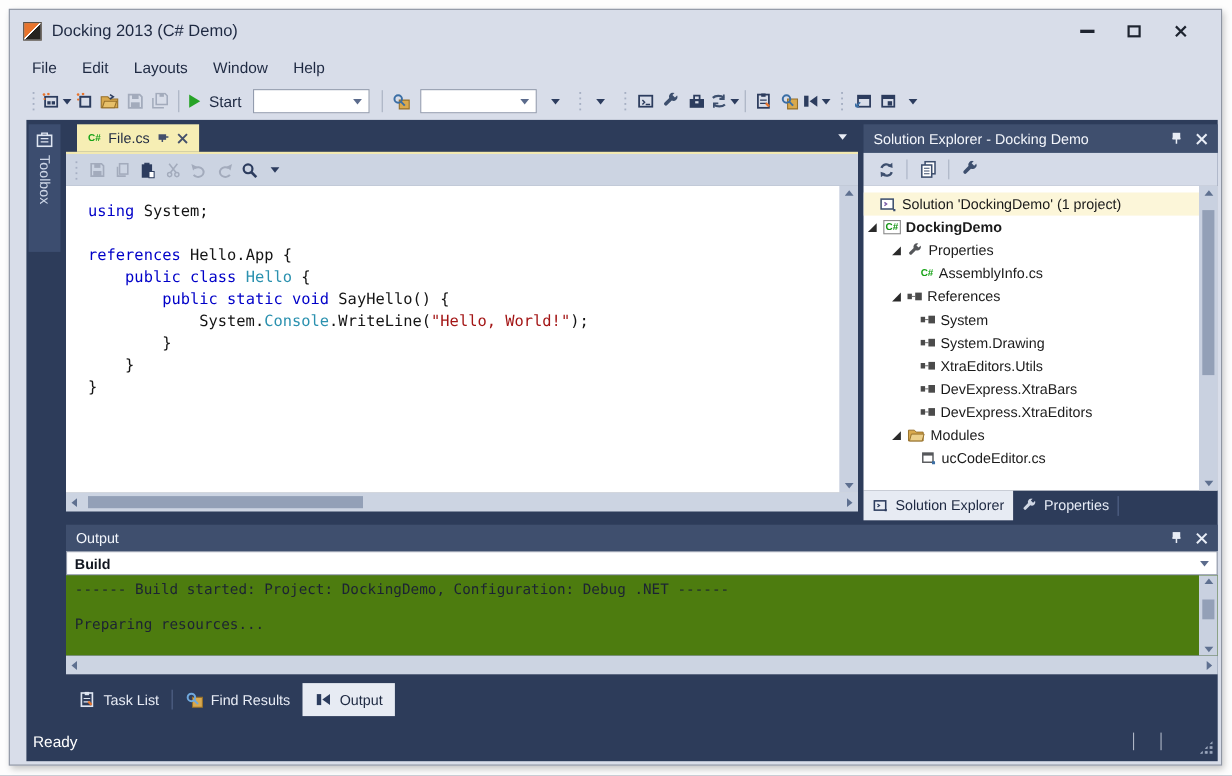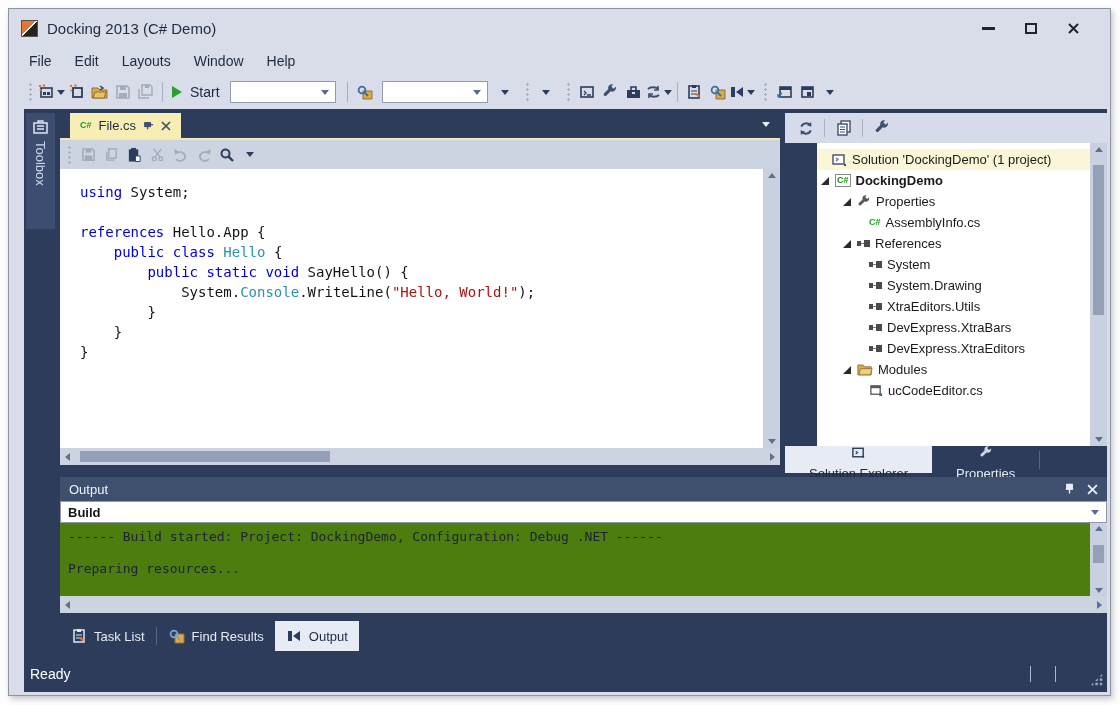--- a/index.html
+++ b/index.html
@@ -54,30 +54,30 @@
   .vscroll { width:17px; background:#c9d1e0; display:flex; flex-direction:column; align-items:center; justify-content:space-between; padding:4px 0; color:#5e7090; }
   .hscroll { height:17px; background:#ccd4e2; position:relative; display:flex; align-items:center; justify-content:space-between; padding:0 5px; color:#5e7090; }
   .hthumb { position:absolute; left:20px; width:250px; top:3px; height:11px; background:#93a0b7; }
 
   
   .rightpanel { position:absolute; left:761px; top:4px; width:322px; height:360px; display:flex; flex-direction:column; }
   .panelhdr { height:26px; background:#3f4f6e; display:flex; align-items:center; padding:0 9px; color:#f2f5fb; font-size:13px; }
   .hdr-ctls { margin-left:auto; display:flex; align-items:center; gap:12px; color:#e8edf6; }
   .panelbar { height:30px; background:#d5dbe8; display:flex; align-items:center; gap:7px; padding-left:9px; color:#2c3c5e; }
   .psep { width:1px; height:18px; background:#aab2c3; }
-  .tree { flex:1; background:#fff; position:relative; overflow:hidden;margin-left:32px; }
+  .tree { flex:1; background:#fff; position:relative; overflow:hidden; }
   .treerows { position:absolute; inset:0 17px 0 0; padding-top:6px; font-size:13px; color:#1a1a1a; }
   .trow { height:21px; display:flex; align-items:center; gap:5px; white-space:nowrap; }
   .trow.sel { background:#fcf6d9; }
   .exp { width:0; height:0; border-left:8px solid transparent; border-bottom:8px solid #2a2a2a; margin-right:1px; flex:none; }
   .bold { font-weight:bold; }
   .treescroll { position:absolute; right:0; top:0; bottom:0; width:17px; background:#c9d1e0; display:flex; flex-direction:column; align-items:center; justify-content:space-between; padding:4px 0; color:#5e7090; }
   .treethumb { position:absolute; right:3px; top:22px; width:11px; height:150px; background:#93a0b7; }
   .paneltabs { height:27px; display:flex; align-items:stretch; font-size:13px; color:#e6ebf5; }
-  .ptab { display:flex; align-items:center; gap:6px; padding:0 24px;flex-direction:column; }
+  .ptab { display:flex; align-items:center; gap:6px; padding:0 8px; }
   .ptab.active { background:#e7ebf3; color:#1e2942; }
 
   
   .ico-cs { font-size:9px; font-weight:bold; color:#17a317; line-height:1; }
   .ico-cs.boxed { border:1px solid #8a8a8a; background:#fff; padding:1px 1px; color:#149414; }
   .refico { display:inline-flex; align-items:center; flex:none; }
   .refico i { display:block; background:#4b4b4b; }
   .refico .r1 { width:4px; height:5px; }
   .refico .rl { width:3px; height:1px; background:#777; }
   .refico .r2 { width:6px; height:7px; }
@@ -376,20 +376,34 @@
         </div>
       </div>
       <div class="hscroll">
         <span class="car-l"></span>
         <span class="hthumb"></span>
         <span class="car-r"></span>
       </div>
     </div>
 
     <div class="rightpanel">
+      <div class="panelhdr">
+        <span>Solution Explorer - Docking Demo</span>
+        <span class="hdr-ctls">
+          <svg width="11" height="12" viewBox="0 0 12 12">
+              <g stroke="#e8edf6" stroke-width="1.5" fill="#e8edf6">
+                <rect x="3" y="1" width="6" height="5"></rect>
+                <path d="M6 6 v5 M2 6 h8"></path>
+              </g>
+            </svg>
+          <svg width="11" height="11" viewBox="0 0 10 10">
+              <path d="M1 1 L9 9 M9 1 L1 9" stroke="#e8edf6" stroke-width="1.7"></path>
+            </svg>
+        </span>
+      </div>
       <div class="panelbar">
         <span class="tbtn">
           <svg width="16" height="15" viewBox="0 0 16 16">
               <path d="M3 6 a5.2 5.2 0 0 1 9 -1.5" fill="none" stroke="#3d4f6e" stroke-width="2.2"></path>
               <polygon points="13.5,1 13.8,6.2 9,4.5" fill="#3d4f6e"></polygon>
               <path d="M13 10 a5.2 5.2 0 0 1 -9 1.5" fill="none" stroke="#3d4f6e" stroke-width="2.2"></path>
               <polygon points="2.5,15 2.2,9.8 7,11.5" fill="#3d4f6e"></polygon>
             </svg>
         </span>
         <span class="psep"></span>

